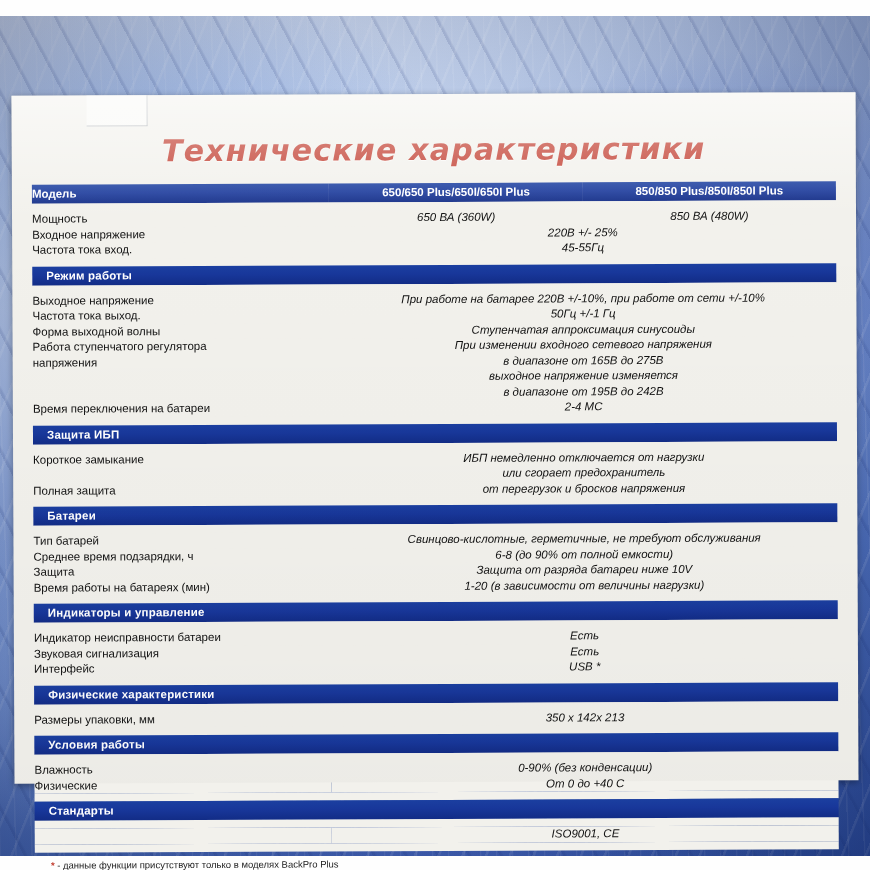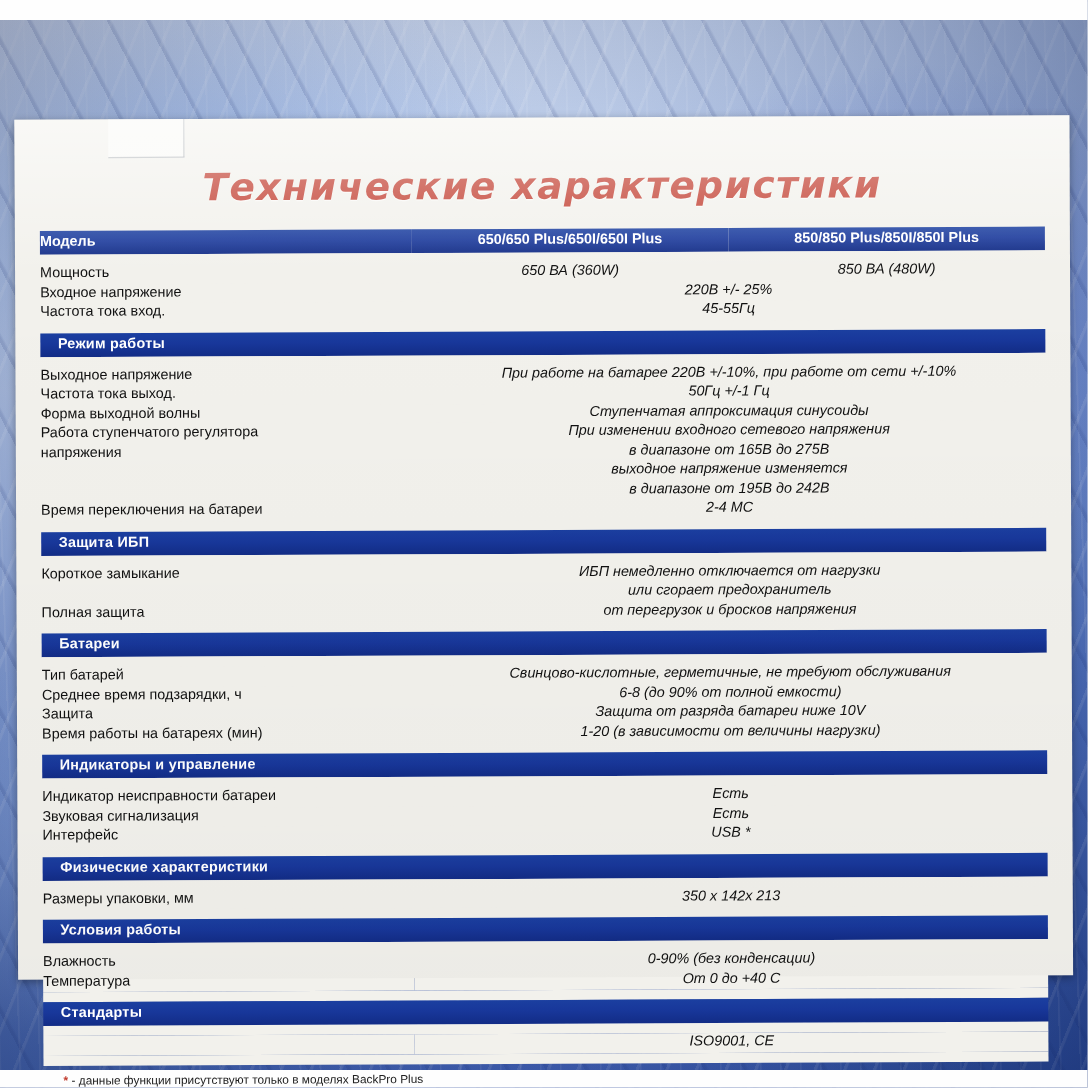--- a/index.html
+++ b/index.html
@@ -322,21 +322,21 @@
             <td colspan="3">Условия работы</td>
           </tr>
           <tr class="spacer-row">
             <td colspan="3"></td>
           </tr>
           <tr class="band">
             <td class="label-cell">Влажность</td>
             <td class="value-cell" colspan="2">0-90% (без конденсации)</td>
           </tr>
           <tr class="band">
-            <td class="label-cell">Температура</td>
+            <td class="label-cell">Физические</td>
             <td class="value-cell" colspan="2">От 0 до +40 С</td>
           </tr>
           <tr class="spacer-row">
             <td colspan="3"></td>
           </tr>
           <tr class="section-row">
             <td colspan="3">Стандарты</td>
           </tr>
           <tr class="spacer-row">
             <td colspan="3"></td>

